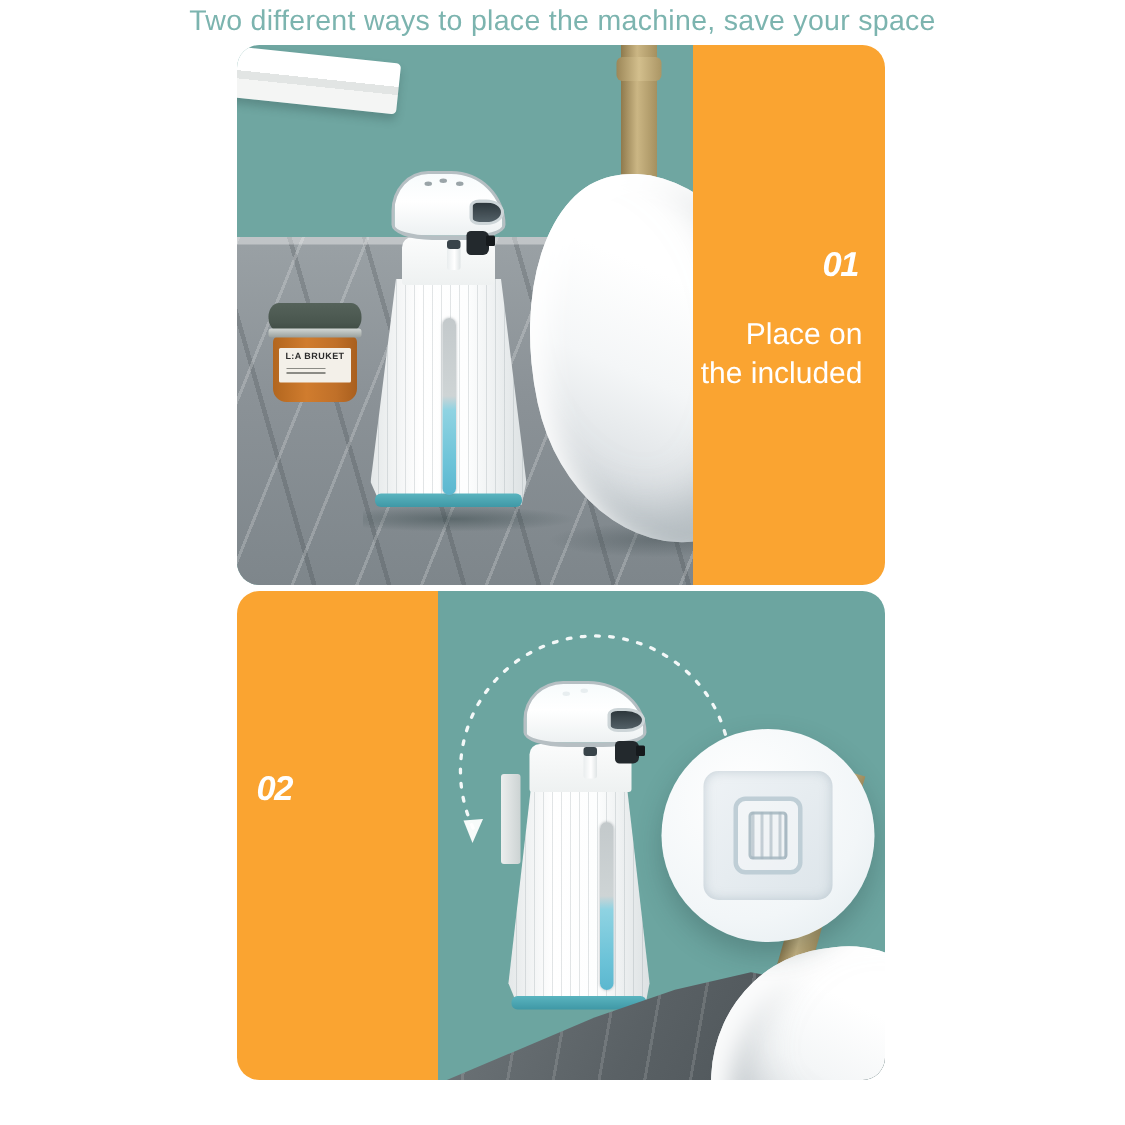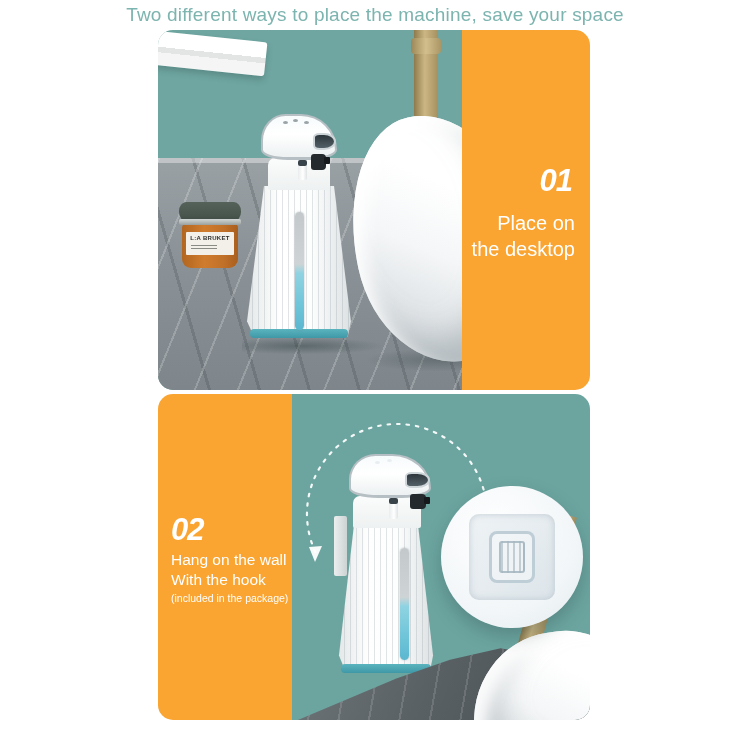--- a/index.html
+++ b/index.html
@@ -12,21 +12,21 @@
     color:#7cb4af;font-size:19px;letter-spacing:.2px;
   }
   .panel{position:absolute;overflow:hidden;border-radius:15px;}
   .panel-top{left:158px;top:30px;width:432px;height:360px;}
   .panel-bottom{left:158px;top:394px;width:432px;height:326px;}
 
   
   .band{position:absolute;top:0;height:100%;background:#faa431;color:#fff;}
   .band-01{left:304px;width:128px;}
   .band-02{left:0;width:134px;}
-  .step-num{position:absolute;font-size:31px;font-weight:bold;font-style:italic;letter-spacing:-1px;}
+  .step-num{position:absolute;font-size:23px;font-weight:bold;font-style:italic;letter-spacing:-1px;}
   .band-01 .step-num{top:133px;right:18px;}
   .band-02 .step-num{top:118px;left:13px;}
   .step-caption{position:absolute;font-size:20px;line-height:1.32;}
   .band-01 .step-caption{top:180px;right:15px;text-align:right;}
   .band-02 .step-caption{top:156px;left:13px;text-align:left;font-size:15.5px;}
   .step-note{font-size:10.5px;line-height:1.15;margin-top:1px;}
 
   
   .photo{position:absolute;top:0;height:100%;overflow:hidden;background:#6fa6a1;}
   .photo-top{left:0;width:304px;}
@@ -196,33 +196,28 @@
         </div>
         <div class="d-stem"></div>
         <div class="d-nozzle"></div>
       </div>
     </div>
 
     <div class="band band-01">
       <div class="step-num">01</div>
       <div class="step-caption">
         <div>Place on</div>
-        <div>the desktop</div>
+        <div>the included</div>
       </div>
     </div>
   </section>
 
   <section class="panel panel-bottom">
     <div class="band band-02">
       <div class="step-num">02</div>
-      <div class="step-caption">
-        <div>Hang on the wall</div>
-        <div>With the hook</div>
-        <div class="step-note">(included in the package)</div>
-      </div>
     </div>
 
     <div class="photo photo-bottom">
       <svg class="arc" viewBox="0 0 226 226">
         <path d="M 31.4 148 A 90 90 0 1 1 186.7 161.6" fill="none" stroke="rgba(255,255,255,0.92)" stroke-width="2.2" stroke-dasharray="2.5 7" stroke-linecap="round"></path>
         <polygon points="25,143 38,142 31,158" fill="rgba(255,255,255,0.95)"></polygon>
       </svg>
 
       <div class="hook-plate"></div>
 

